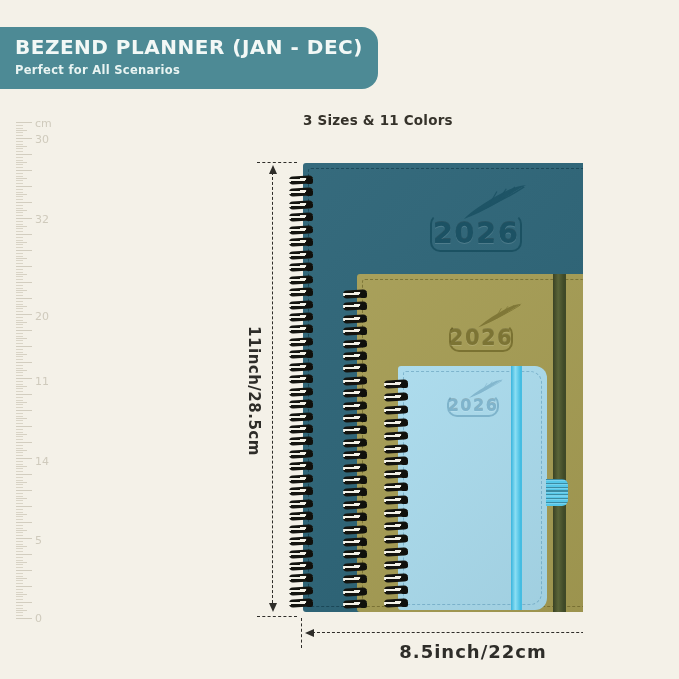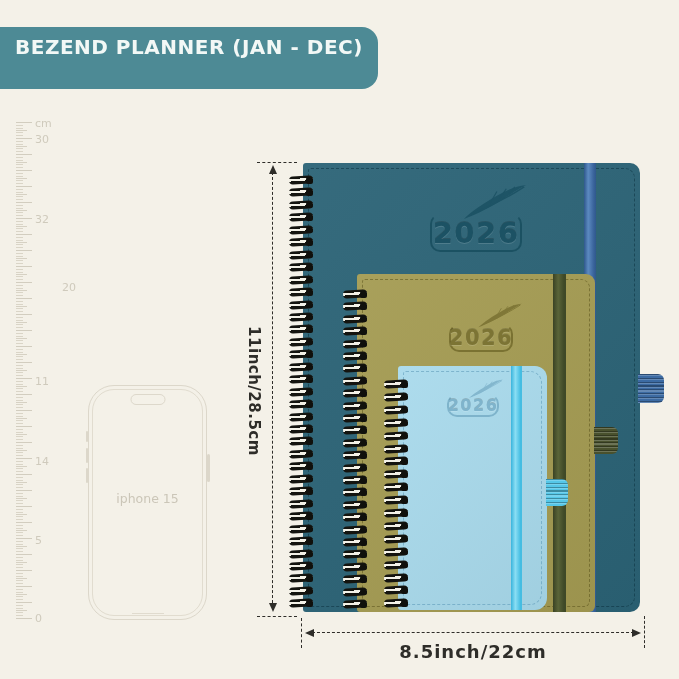--- a/index.html
+++ b/index.html
@@ -1,16 +1,16 @@
 <!DOCTYPE html>
 <html><head>
 <meta charset="utf-8">
 <style>
   html,body{margin:0;padding:0;background:#f4f1e8;}
-  #stage{position:relative;width:679px;height:679px;background:#f4f1e8;overflow:hidden;
+  #stage{position:relative;width:583px;height:679px;background:#f4f1e8;overflow:hidden;
          font-family:"DejaVu Sans","Liberation Sans",sans-serif;}
   .abs{position:absolute;}
 
   
   .banner{left:0;top:27px;width:378px;height:62px;background:#4d8a95;
           border-radius:0 16px 16px 0;padding:8px 0 0 15px;box-sizing:border-box;}
   .banner-title{color:#f2f8f6;font-size:20px;font-weight:bold;letter-spacing:.5px;white-space:nowrap;}
   .banner-sub{color:#e9f4f2;font-size:11.5px;font-weight:600;margin-top:4px;letter-spacing:.3px;}
 
   
@@ -88,51 +88,43 @@
   .v-label{left:186px;top:382px;width:136px;text-align:center;transform:rotate(90deg);font-size:15px;}
   .h-label{left:358px;top:641px;width:230px;text-align:center;font-size:18px;letter-spacing:1px;}
 </style>
 </head>
 <body>
 
 <div id="stage">
 
   <div class="abs banner">
     <div class="banner-title">BEZEND PLANNER (JAN - DEC)</div>
+    <div class="banner-sub">Perfect for All Scenarios</div>
   </div>
 
   <div class="abs info">
+    <div>3 Sizes &amp; 11 Colors</div>
   </div>
 
   <div class="abs ruler">
     <div class="strip t-minor"></div>
     <div class="strip t-mid"></div>
     <div class="strip t-major"></div>
     <div id="ruler-labels">
         <span class="ruler-num" style="top: 117px;">cm</span>
         <span class="ruler-num" style="top: 132.5px;">30</span>
         <span class="ruler-num" style="top: 212.5px;">32</span>
-        <span class="ruler-num" style="top: 281px; margin-left: 27px;">20</span>
+        <span class="ruler-num" style="top: 310px;">20</span>
         <span class="ruler-num" style="top: 374.5px;">11</span>
         <span class="ruler-num" style="top: 454.5px;">14</span>
         <span class="ruler-num" style="top: 533.5px;">5</span>
         <span class="ruler-num" style="top: 611.5px;">0</span>
       </div>
   </div>
 
-  <div class="abs phone">
-    <div class="phone-inner"></div>
-    <div class="island"></div>
-    <div class="phone-label">iphone 15</div>
-    <div class="btn" style="left:-3.5px;top:45px;height:11px;"></div>
-    <div class="btn" style="left:-3.5px;top:62px;height:15px;"></div>
-    <div class="btn" style="left:-3.5px;top:82px;height:15px;"></div>
-    <div class="btn" style="right:-3.5px;top:68px;height:28px;"></div>
-    <div class="phone-bottom"></div>
-  </div>
 
   <div class="abs cover cover-large">
     <div class="stitch" style="border-color:rgba(8,45,58,.5);"></div>
   </div>
   <div class="abs elastic elastic-large"></div>
   <div class="abs penloop loop-large"></div>
   <div class="abs logo-box logo-large">
     <span class="year">2026</span>
   </div>
   <svg class="abs feather feather-large" viewBox="0 0 70 40">

